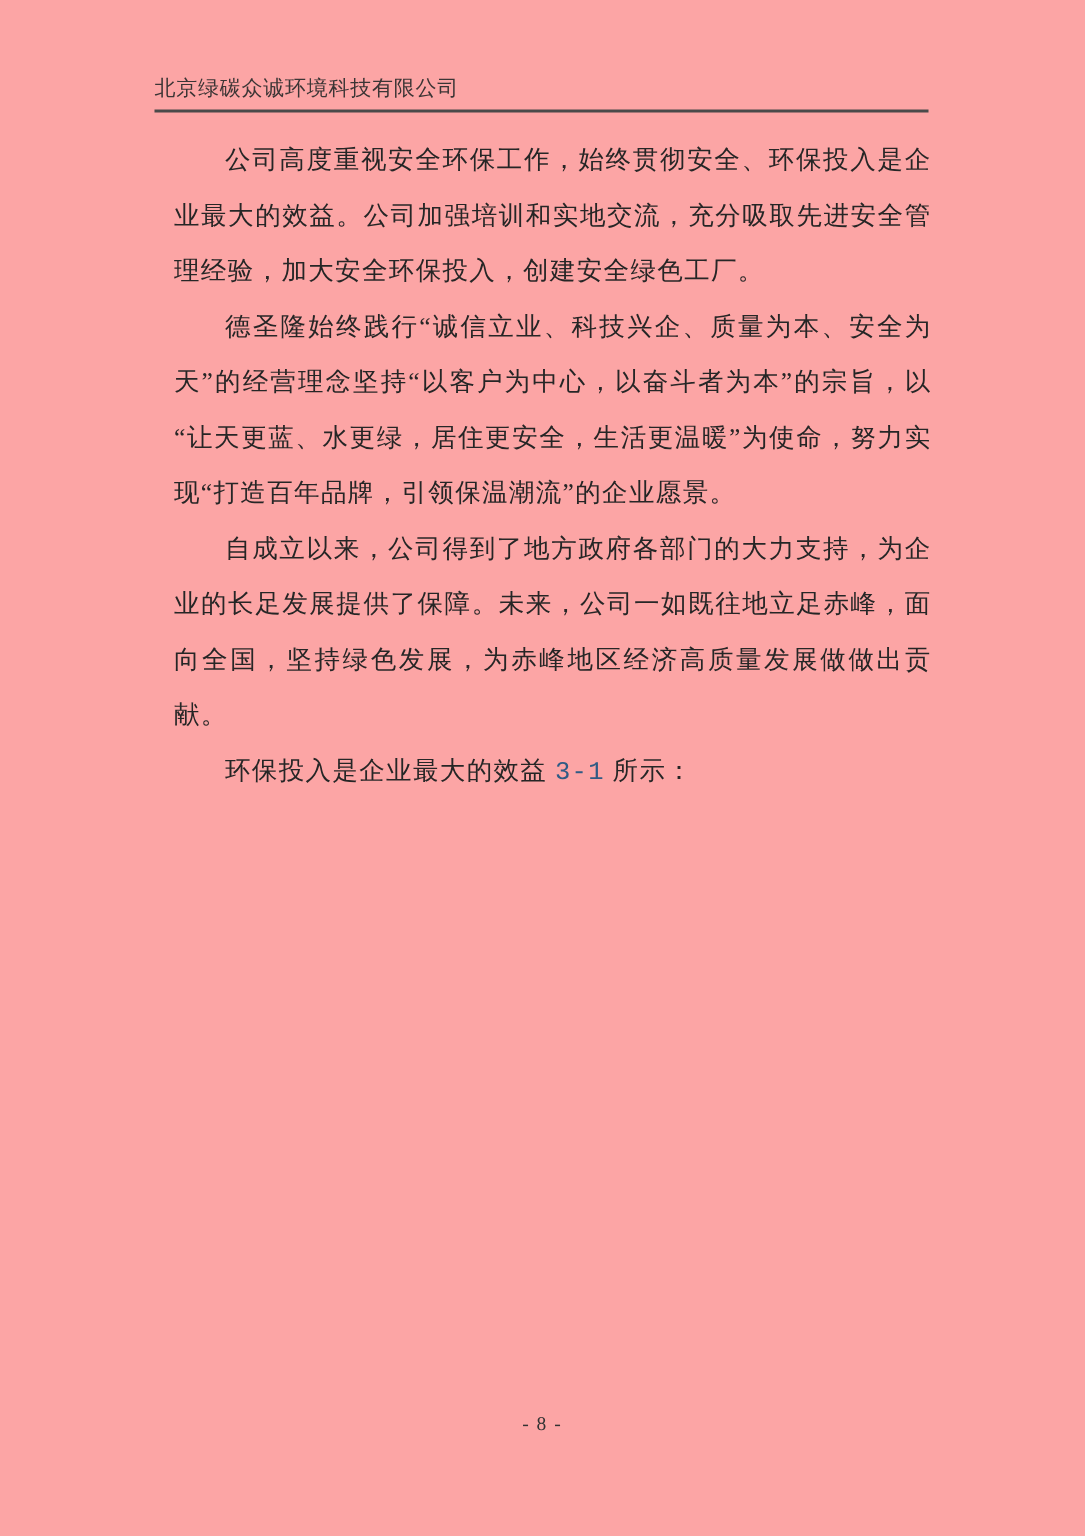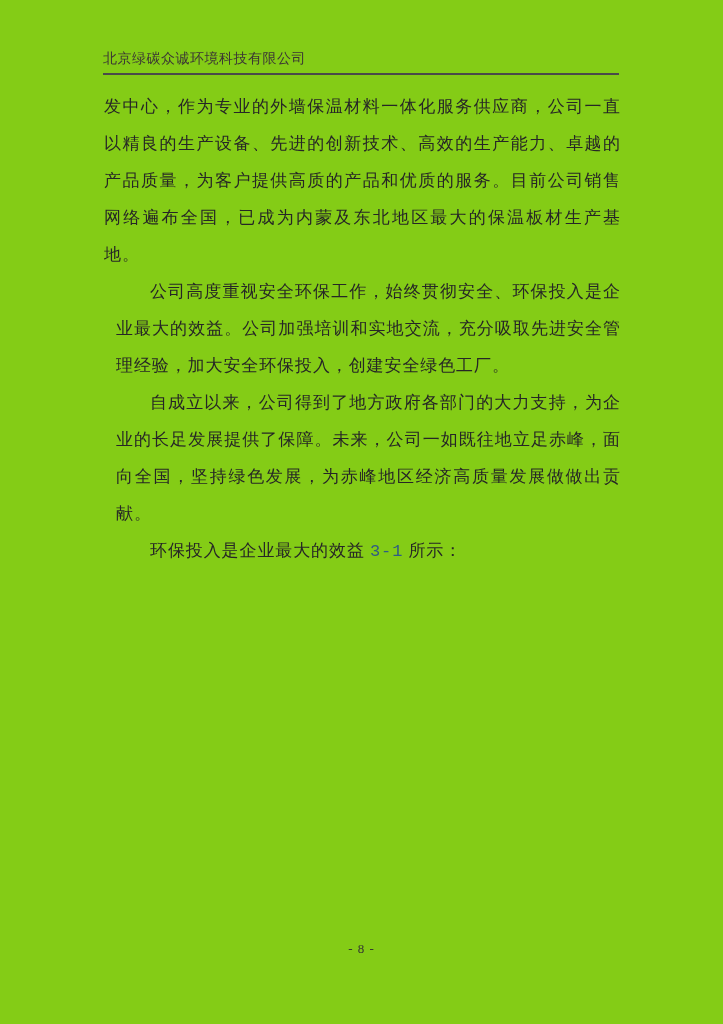--- a/index.html
+++ b/index.html
@@ -8,21 +8,21 @@
     width: 723px;
     height: 1024px;
     background: #ffffff;
     font-family: "Liberation Serif", "DejaVu Serif", serif;
   }
 
   .page {
     position: relative;
     width: 723px;
     height: 1024px;
-    background: #84cc16;
+    background: #fca5a5;
     overflow: hidden;
   }
 
   
   .doc-header {
     position: absolute;
     top: 50px;
     left: 103px;
     width: 516px;
     display: flex;
@@ -74,22 +74,22 @@
 </head>
 <body>
 
 <div class="page">
 
   <div class="doc-header">
     <span class="company">北京绿碳众诚环境科技有限公司</span>
   </div>
 
   <div class="doc-body">
-    <p class="no-indent">发中心，作为专业的外墙保温材料一体化服务供应商，公司一直以精良的生产设备、先进的创新技术、高效的生产能力、卓越的产品质量，为客户提供高质的产品和优质的服务。目前公司销售网络遍布全国，已成为内蒙及东北地区最大的保温板材生产基地。</p>
     <p class="indent">公司高度重视安全环保工作，始终贯彻安全、环保投入是企业最大的效益。公司加强培训和实地交流，充分吸取先进安全管理经验，加大安全环保投入，创建安全绿色工厂。</p>
+    <p class="indent">德圣隆始终践行“诚信立业、科技兴企、质量为本、安全为天”的经营理念坚持“以客户为中心，以奋斗者为本”的宗旨，以“让天更蓝、水更绿，居住更安全，生活更温暖”为使命，努力实现“打造百年品牌，引领保温潮流”的企业愿景。</p>
     <p class="indent">自成立以来，公司得到了地方政府各部门的大力支持，为企业的长足发展提供了保障。未来，公司一如既往地立足赤峰，面向全国，坚持绿色发展，为赤峰地区经济高质量发展做做出贡献。</p>
     <p class="indent">
       <span>环保投入是企业最大的效益 </span><span class="fig-link">3-1</span><span> 所示：</span>
     </p>
   </div>
 
   <div class="doc-footer">- 8 -</div>
 
 </div>
 

